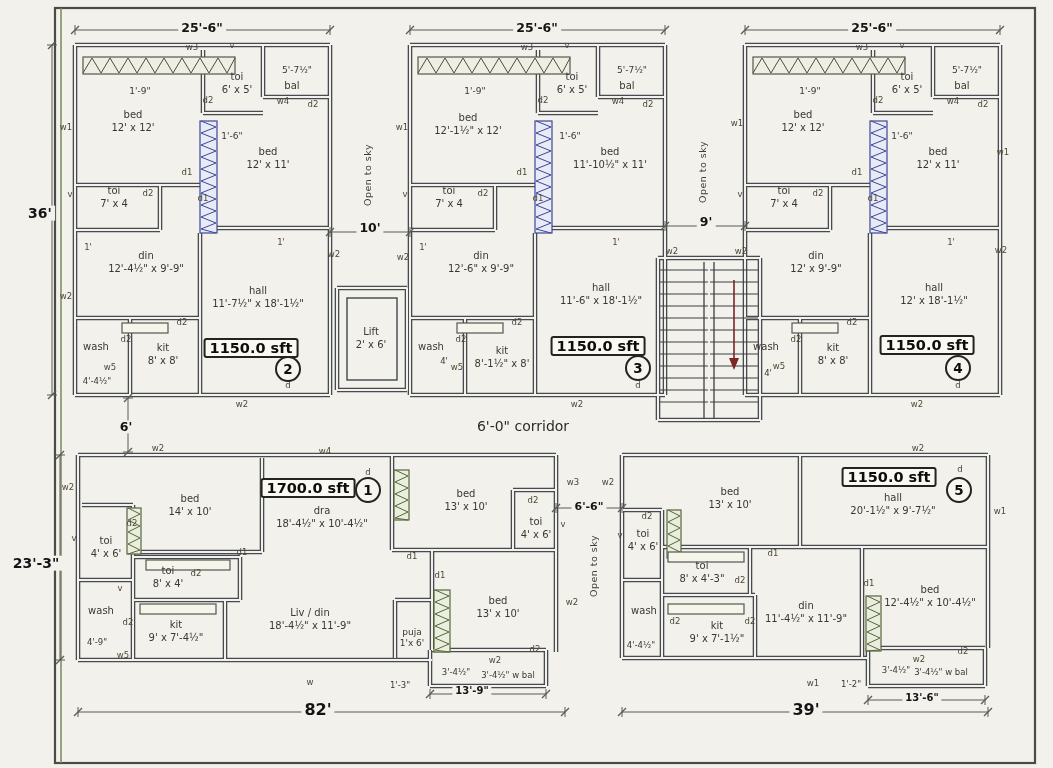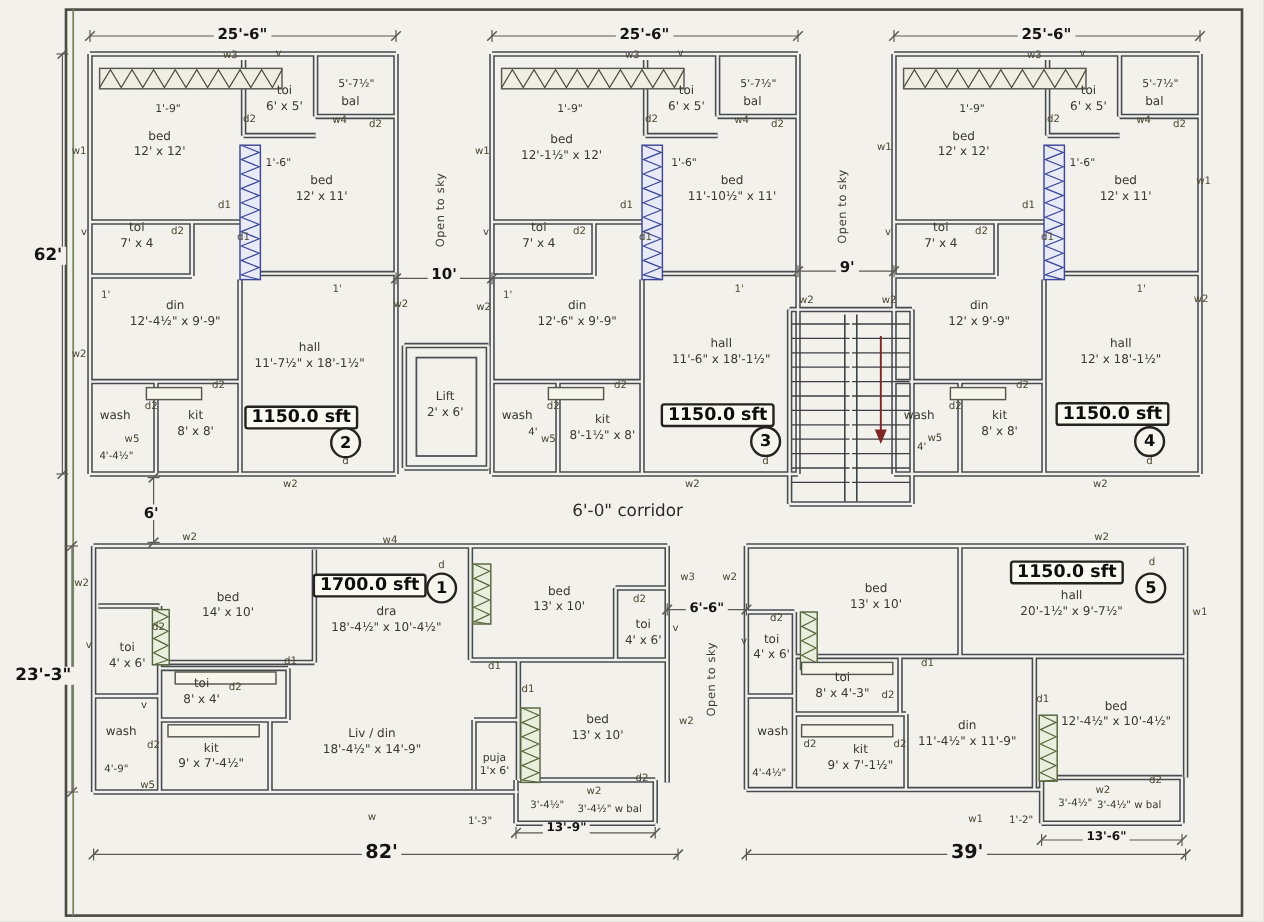--- a/index.html
+++ b/index.html
@@ -339,21 +339,21 @@
       <line x1="868" y1="700" x2="985" y2="700" stroke="#5a5a55" stroke-width="1"></line>
       <line x1="868" y1="695" x2="868" y2="705" stroke="#5a5a55" stroke-width="1"></line>
       <line x1="864" y1="704" x2="872" y2="696" stroke="#5a5a55" stroke-width="1.3"></line>
       <line x1="985" y1="695" x2="985" y2="705" stroke="#5a5a55" stroke-width="1"></line>
       <line x1="981" y1="704" x2="989" y2="696" stroke="#5a5a55" stroke-width="1.3"></line>
     </svg>
   <div id="labels">
       <div class="lb dim" style="left: 202px; top: 28px;">25'-6"</div>
       <div class="lb dim" style="left: 537px; top: 28px;">25'-6"</div>
       <div class="lb dim" style="left: 872px; top: 28px;">25'-6"</div>
-      <div class="lb dim" style="left: 40px; top: 213px; font-size: 14px;">62'</div>
+      <div class="lb dim" style="left: 40px; top: 213px; font-size: 14px;">36'</div>
       <div class="lb dim" style="left: 370px; top: 228px;">10'</div>
       <div class="lb dim" style="left: 706px; top: 222px;">9'</div>
       <div class="lb dim" style="left: 126px; top: 427px;">6'</div>
       <div class="lb dim" style="left: 36px; top: 563px; font-size: 14px;">23'-3"</div>
       <div class="lb dim" style="left: 318px; top: 710px; font-size: 16px;">82'</div>
       <div class="lb dim" style="left: 806px; top: 710px; font-size: 16px;">39'</div>
       <div class="lb dim" style="left: 472px; top: 691px; font-size: 10px;">13'-9"</div>
       <div class="lb dim" style="left: 922px; top: 698px; font-size: 10px;">13'-6"</div>
       <div class="lb dim" style="left: 589px; top: 507px; font-size: 11px;">6'-6"</div>
       <div class="lb corridor" style="left: 523px; top: 427px;">6'-0" corridor</div>
@@ -484,21 +484,21 @@
       <div class="lb room" style="left: 322px; top: 517px;">dra
 18'-4½" x 10'-4½"</div>
       <div class="lb room" style="left: 106px; top: 547px;">toi
 4' x 6'</div>
       <div class="lb room" style="left: 168px; top: 577px;">toi
 8' x 4'</div>
       <div class="lb room" style="left: 101px; top: 611px;">wash</div>
       <div class="lb room" style="left: 176px; top: 631px;">kit
 9' x 7'-4½"</div>
       <div class="lb room" style="left: 310px; top: 619px;">Liv / din
-18'-4½" x 14'-9"</div>
+18'-4½" x 11'-9"</div>
       <div class="lb room" style="left: 412px; top: 638px; font-size: 9px;">puja
 1'x 6'</div>
       <div class="lb room" style="left: 466px; top: 500px;">bed
 13' x 10'</div>
       <div class="lb room" style="left: 536px; top: 528px;">toi
 4' x 6'</div>
       <div class="lb room" style="left: 498px; top: 607px;">bed
 13' x 10'</div>
       <div class="lb room" style="left: 456px; top: 672px; font-size: 8.5px;">3'-4½"</div>
       <div class="lb room" style="left: 508px; top: 675px; font-size: 8.5px;">3'-4½" w bal</div>

